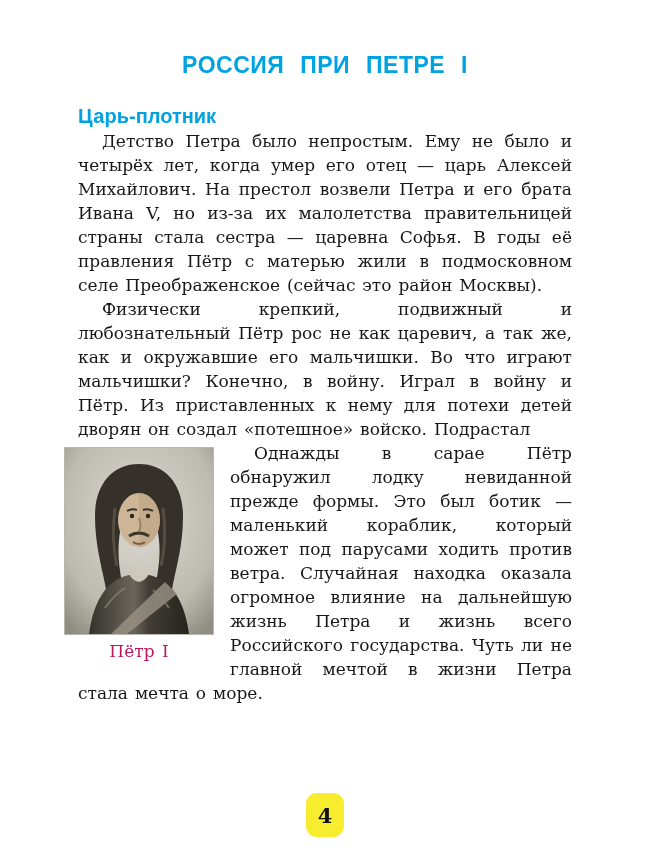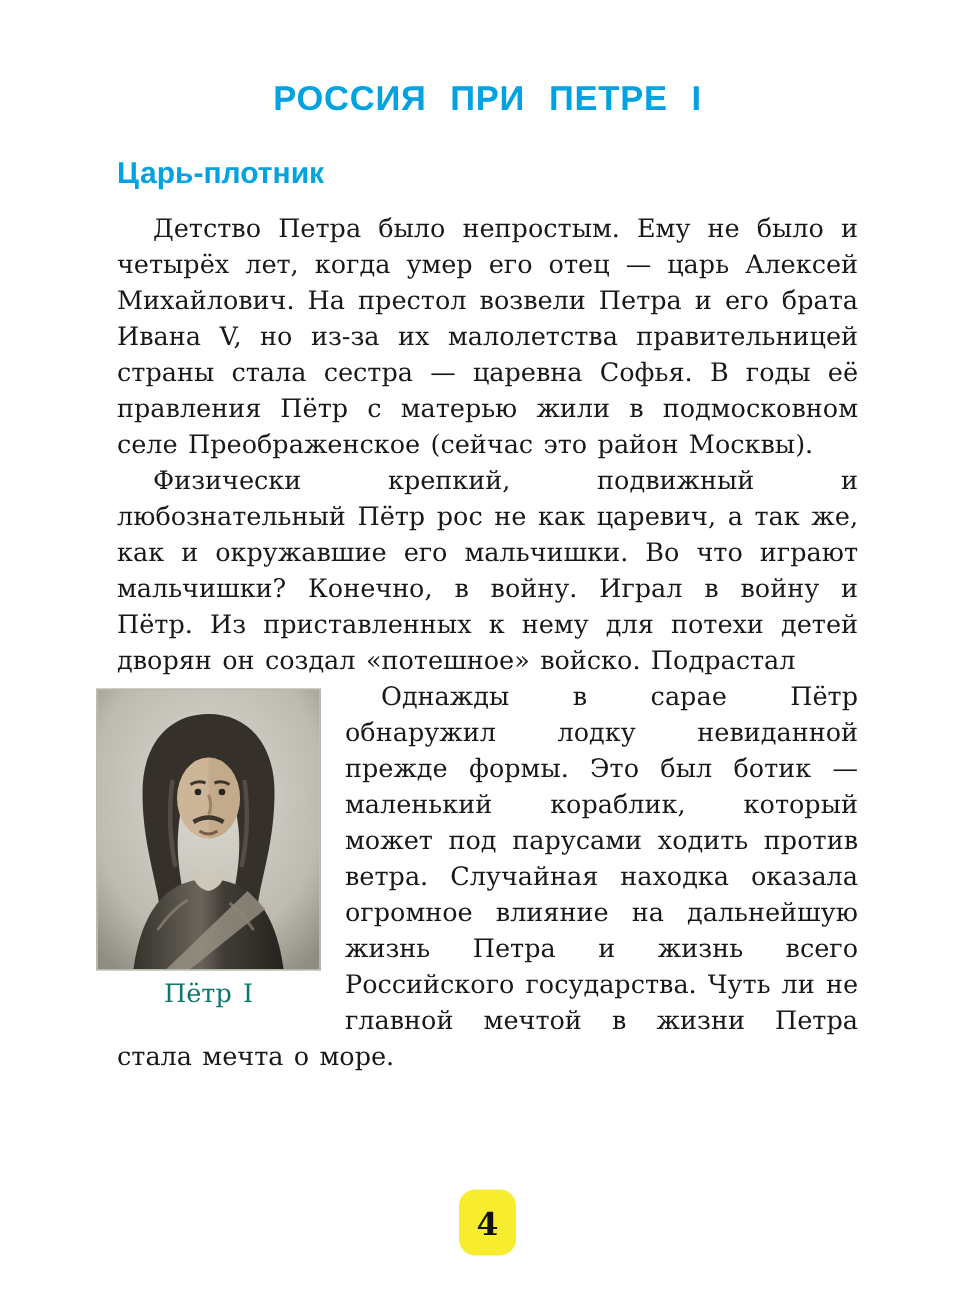--- a/index.html
+++ b/index.html
@@ -23,21 +23,21 @@
     letter-spacing: 0.5px;
     word-spacing: 9px;
     color: #00a3e0;
     margin-bottom: 26px;
   }
   .section-heading {
     font-family: "Liberation Sans", "DejaVu Sans", sans-serif;
     font-weight: bold;
     font-size: 20px;
     color: #00a3e0;
-    margin-bottom: 13px;
+    margin-bottom: 1px;
   }
   .body-para {
     font-size: 17px;
     line-height: 24px;
     text-align: justify;
     text-indent: 24px;
     word-spacing: 1.5px;
   }
   .portrait-figure {
     float: left;
@@ -51,21 +51,21 @@
     height: 188px;
     border: 1px solid #b9b6ae;
     background: #cfcec8;
   }
   .portrait-frame svg { display: block; }
   .portrait-caption {
     display: block;
     text-align: center;
     text-indent: 0;
     font-size: 17px;
-    color: #0f766e;
+    color: #be185d;
     margin-top: 4px;
     word-spacing: 2px;
   }
   .page-number-badge {
     position: absolute;
     bottom: 28px;
     left: 50%;
     transform: translateX(-50%);
     width: 38px;
     height: 44px;

